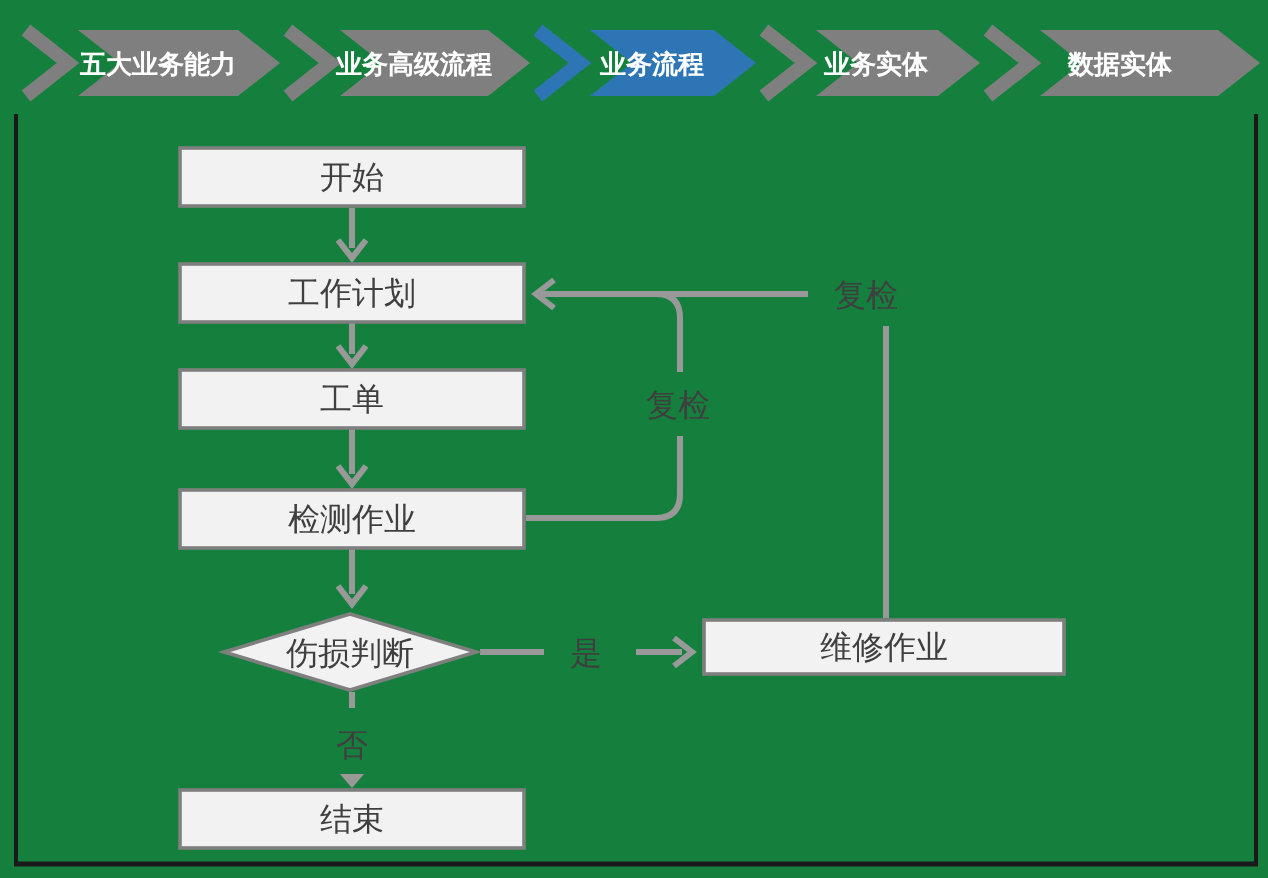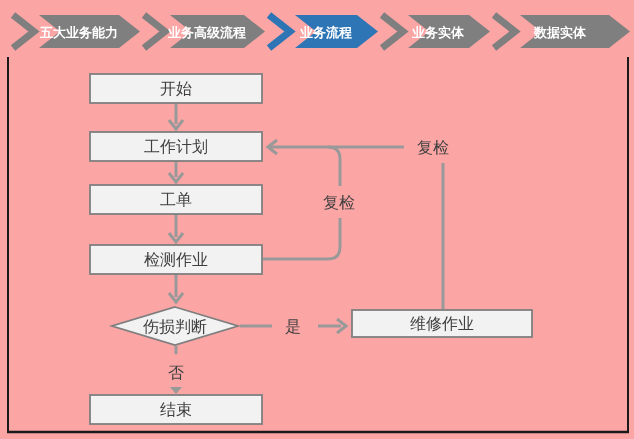--- a/index.html
+++ b/index.html
@@ -1,17 +1,17 @@
 <!DOCTYPE html>
 <html><head>
 <meta charset="utf-8">
 <style>
   html,body{margin:0;padding:0;background:#ffffff;}
   body{font-family:"Liberation Sans","DejaVu Sans",sans-serif;}
-  .stage{position:relative;width:634px;height:439px;background:#fca5a5;overflow:hidden;}
+  .stage{position:relative;width:634px;height:439px;background:#15803d;overflow:hidden;}
   svg{display:block;}
   text{font-family:"Liberation Sans","DejaVu Sans",sans-serif;}
   .nav-label{font-size:13px;font-weight:bold;}
   .node-label{font-size:16px;}
   .edge-label{font-size:16px;}
 </style>
 </head>
 <body>
 
 <div class="stage">

